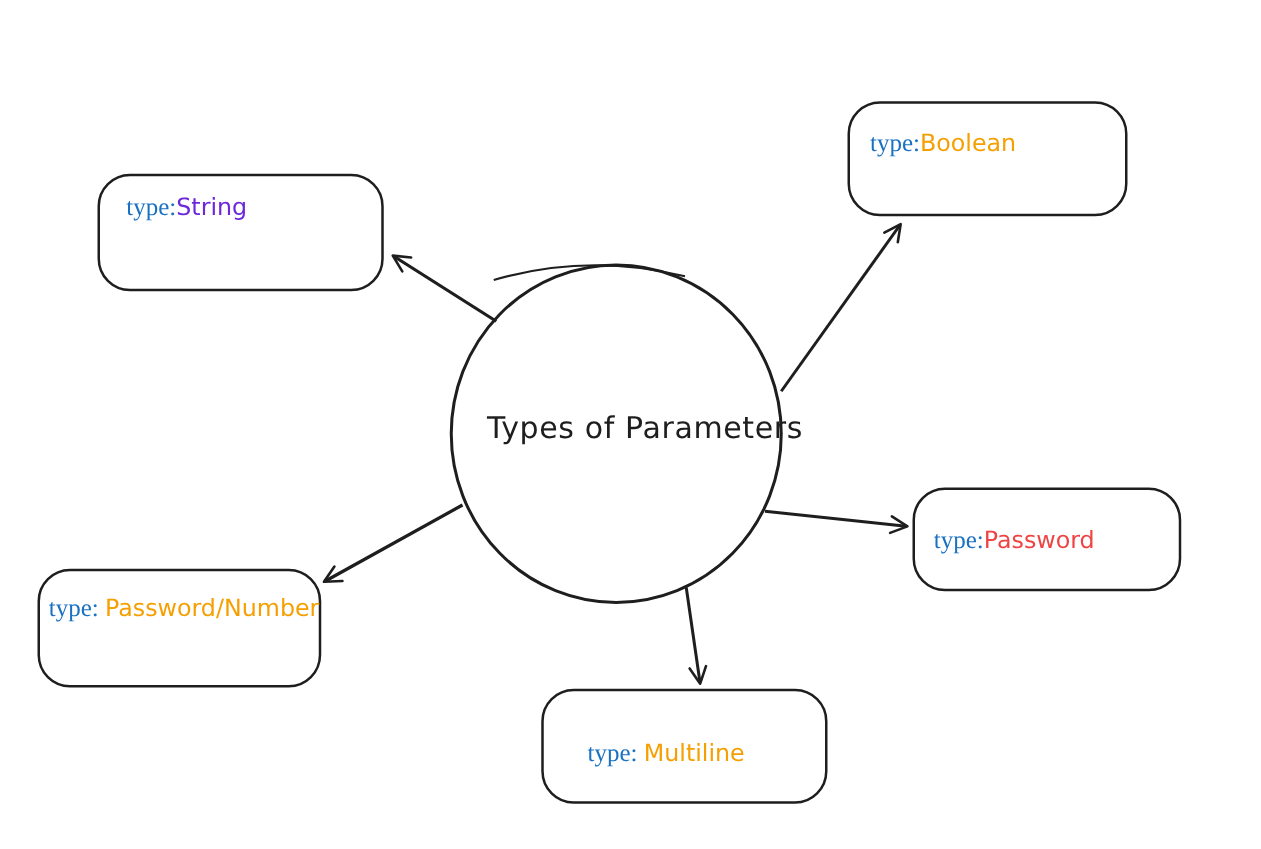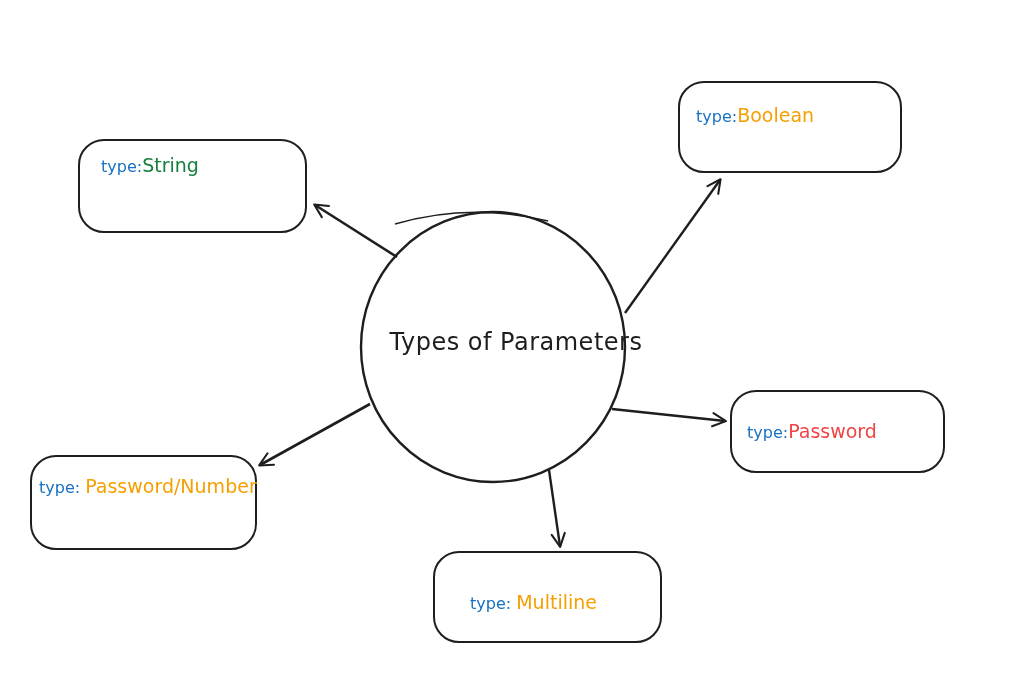--- a/index.html
+++ b/index.html
@@ -27,22 +27,23 @@
     border: 2.4px solid #1e1e1e;
     border-radius: 26px;
     box-sizing: border-box;
   }
   .node-label {
     display: flex;
     align-items: baseline;
     line-height: 1.2;
   }
   .node-prefix {
-    font-size: 16px;
+    font-size: 20px;
     white-space: pre;
+    font-family: Liberation Serif, serif;
   }
   .node-value {
     font-size: 19px;
     white-space: pre;
   }
   
   .node-string    { left: 78px;  top: 139px; width: 229px; height: 94px; }
   .node-string    .node-label { padding: 13px 0 0 21px; }
   .node-boolean   { left: 678px; top: 81px;  width: 224px; height: 92px; }
   .node-boolean   .node-label { padding: 8px 0 0 16px; }
@@ -85,21 +86,21 @@
     <line x1="612" y1="409" x2="725" y2="421" stroke="#1e1e1e" stroke-width="2.4" marker-end="url(#arrowhead)"></line>
     <line x1="549" y1="470" x2="560" y2="546" stroke="#1e1e1e" stroke-width="2.4" marker-end="url(#arrowhead)"></line>
     <line x1="370" y1="404" x2="260" y2="465" stroke="#1e1e1e" stroke-width="2.6" marker-end="url(#arrowhead)"></line>
   </svg>
 
   <div class="center-label">Types of Parameters</div>
 
   <div class="node node-string">
     <div class="node-label">
       <span class="node-prefix" style="color: rgb(25, 113, 194);">type:</span>
-      <span class="node-value" style="color: #15803d;">String</span>
+      <span class="node-value" style="color: #6d28d9;">String</span>
     </div>
   </div>
 
   <div class="node node-boolean">
     <div class="node-label">
       <span class="node-prefix" style="color: rgb(25, 113, 194);">type:</span>
       <span class="node-value" style="color: rgb(245, 159, 0); margin-top: 13px;">Boolean</span>
     </div>
   </div>
 

